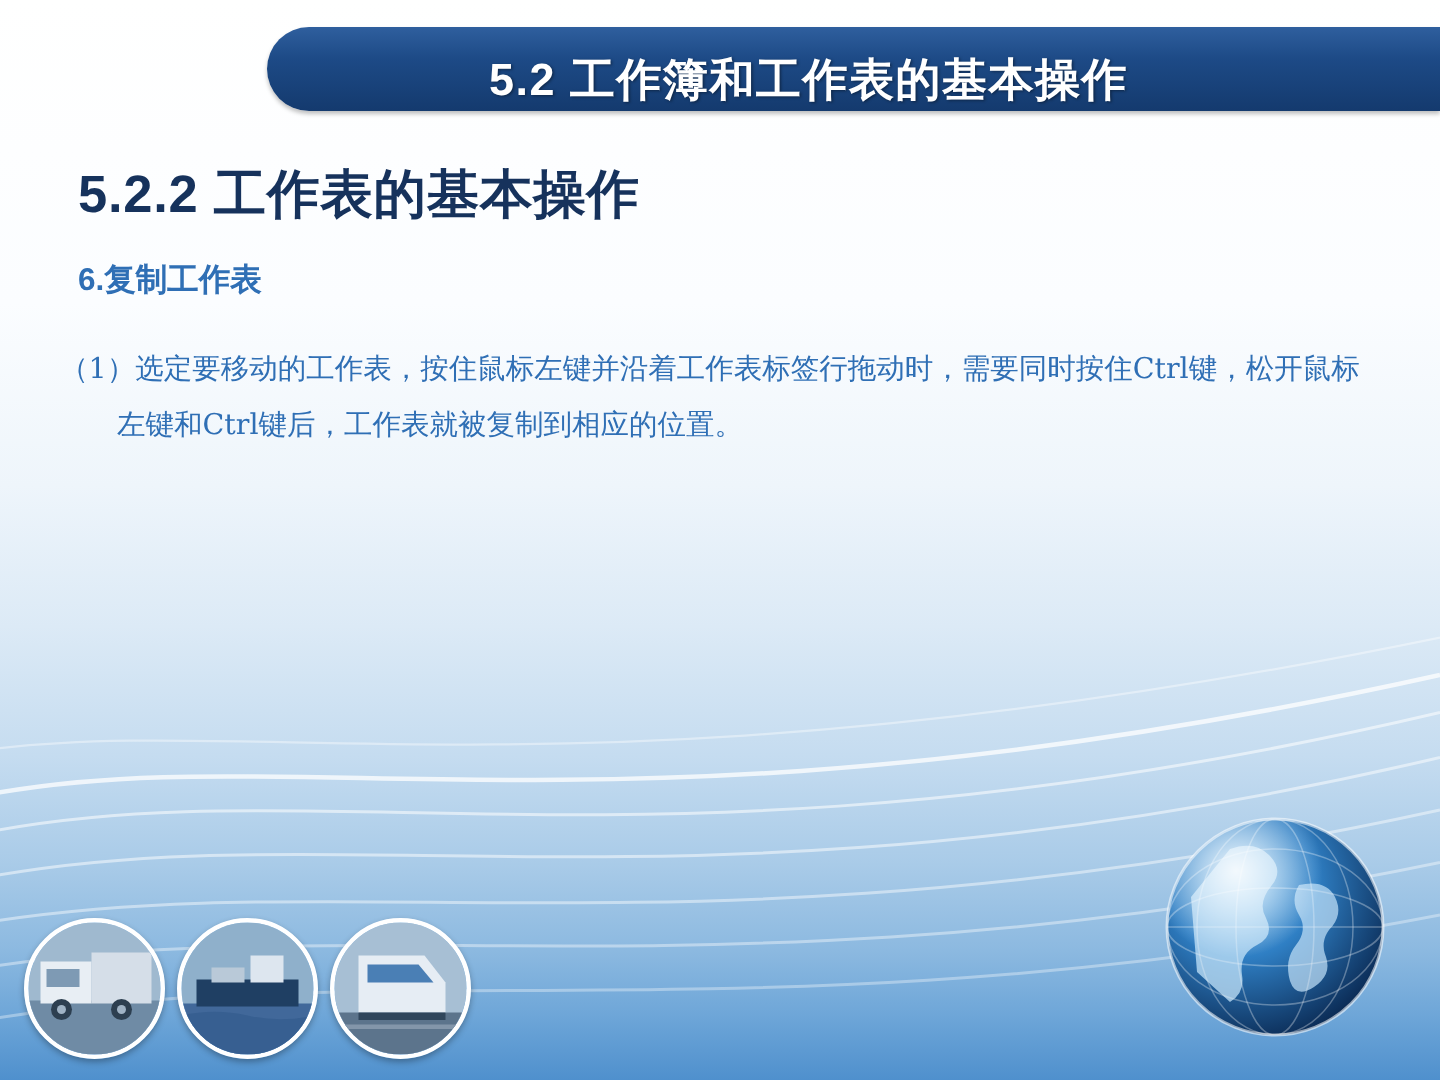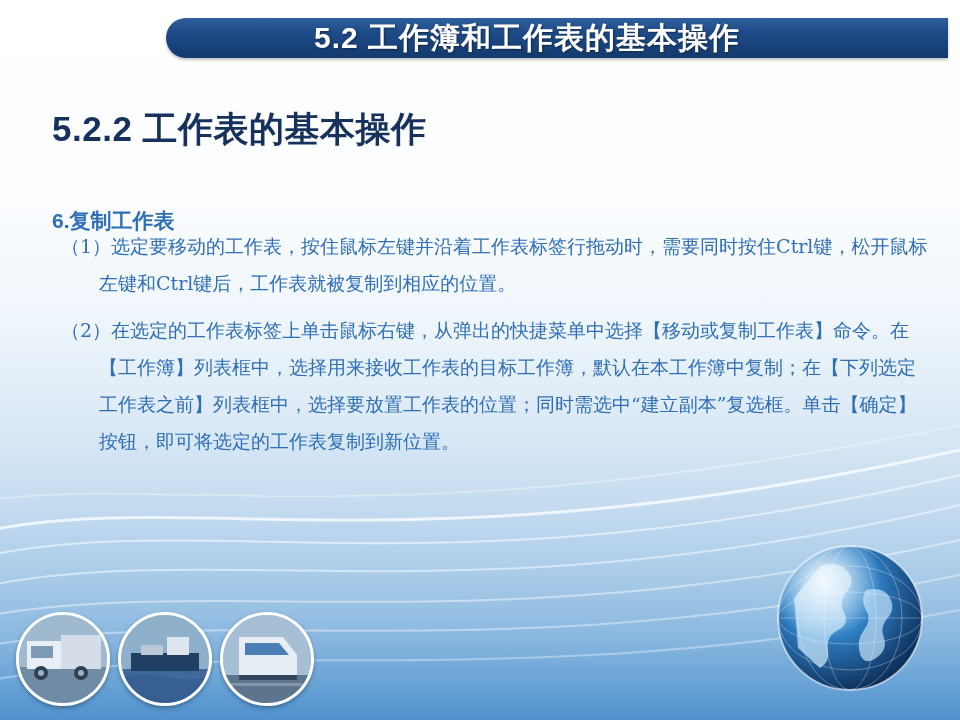--- a/index.html
+++ b/index.html
@@ -35,29 +35,29 @@
     left: 0;
     top: 380px;
     width: 960px;
     height: 340px;
     pointer-events: none;
   }
 
   
   .title-bar {
     position: absolute;
-    left: 166px;
+    left: 178px;
     top: 18px;
     width: 782px;
-    height: 40px;
+    height: 56px;
     background: linear-gradient(180deg, #2f5f9e 0%, #1d4a86 38%, #143a6e 100%);
     border-radius: 28px 0 0 28px;
     box-shadow: 0 2px 3px rgba(0,0,0,0.25);
     display: flex;
-    align-items: flex-start;
+    align-items: flex-end;
     justify-content: center;
   }
   .title-bar-inner {
     color: #ffffff;
     font-size: 30px;
     font-weight: bold;
     letter-spacing: 1px;
     text-shadow: 1px 1px 2px rgba(0,0,0,0.4);
     white-space: nowrap;
     padding-right: 60px;
@@ -73,27 +73,26 @@
     color: #16325c;
     letter-spacing: 0.5px;
   }
   .sub-heading {
     position: absolute;
     left: 52px;
     top: 172px;
     font-size: 21px;
     font-weight: bold;
     color: #2f6fb5;
-    margin-top: 35px;
   }
 
   
   .body-area {
     position: absolute;
-    left: 61px;
+    left: 40px;
     top: 228px;
     width: 870px;
   }
   .para {
     color: #2f6fb5;
     font-size: 19px;
     line-height: 37px;
     text-indent: 0;
     margin-bottom: 10px;
     font-family: "DejaVu Serif", "Liberation Serif", serif;
@@ -148,23 +147,20 @@
   <div class="title-bar">
     <div class="title-bar-inner">5.2  工作簿和工作表的基本操作</div>
   </div>
 
   <div class="section-heading">5.2.2  工作表的基本操作</div>
   <div class="sub-heading">6.复制工作表</div>
 
   <div class="body-area">
     <div class="para">
       <span class="hang">（1）选定要移动的工作表，按住鼠标左键并沿着工作表标签行拖动时，需要同时按住Ctrl键，松开鼠标左键和Ctrl键后，工作表就被复制到相应的位置。</span>
-    </div>
-    <div class="para">
-      <span class="hang">（2）在选定的工作表标签上单击鼠标右键，从弹出的快捷菜单中选择【移动或复制工作表】命令。在【工作簿】列表框中，选择用来接收工作表的目标工作簿，默认在本工作簿中复制；在【下列选定工作表之前】列表框中，选择要放置工作表的位置；同时需选中“建立副本”复选框。单击【确定】按钮，即可将选定的工作表复制到新位置。</span>
     </div>
   </div>
 
   <div class="thumb thumb-1">
     <svg width="88" height="88" viewBox="0 0 88 88">
       <rect x="0" y="0" width="88" height="88" fill="#9fb9cf"></rect>
       <rect x="0" y="52" width="88" height="36" fill="#6f8ba5"></rect>
       <rect x="8" y="26" width="34" height="28" fill="#e8eef4"></rect>
       <rect x="42" y="20" width="40" height="34" fill="#d5dee8"></rect>
       <rect x="12" y="31" width="22" height="12" fill="#7e9ab4"></rect>

